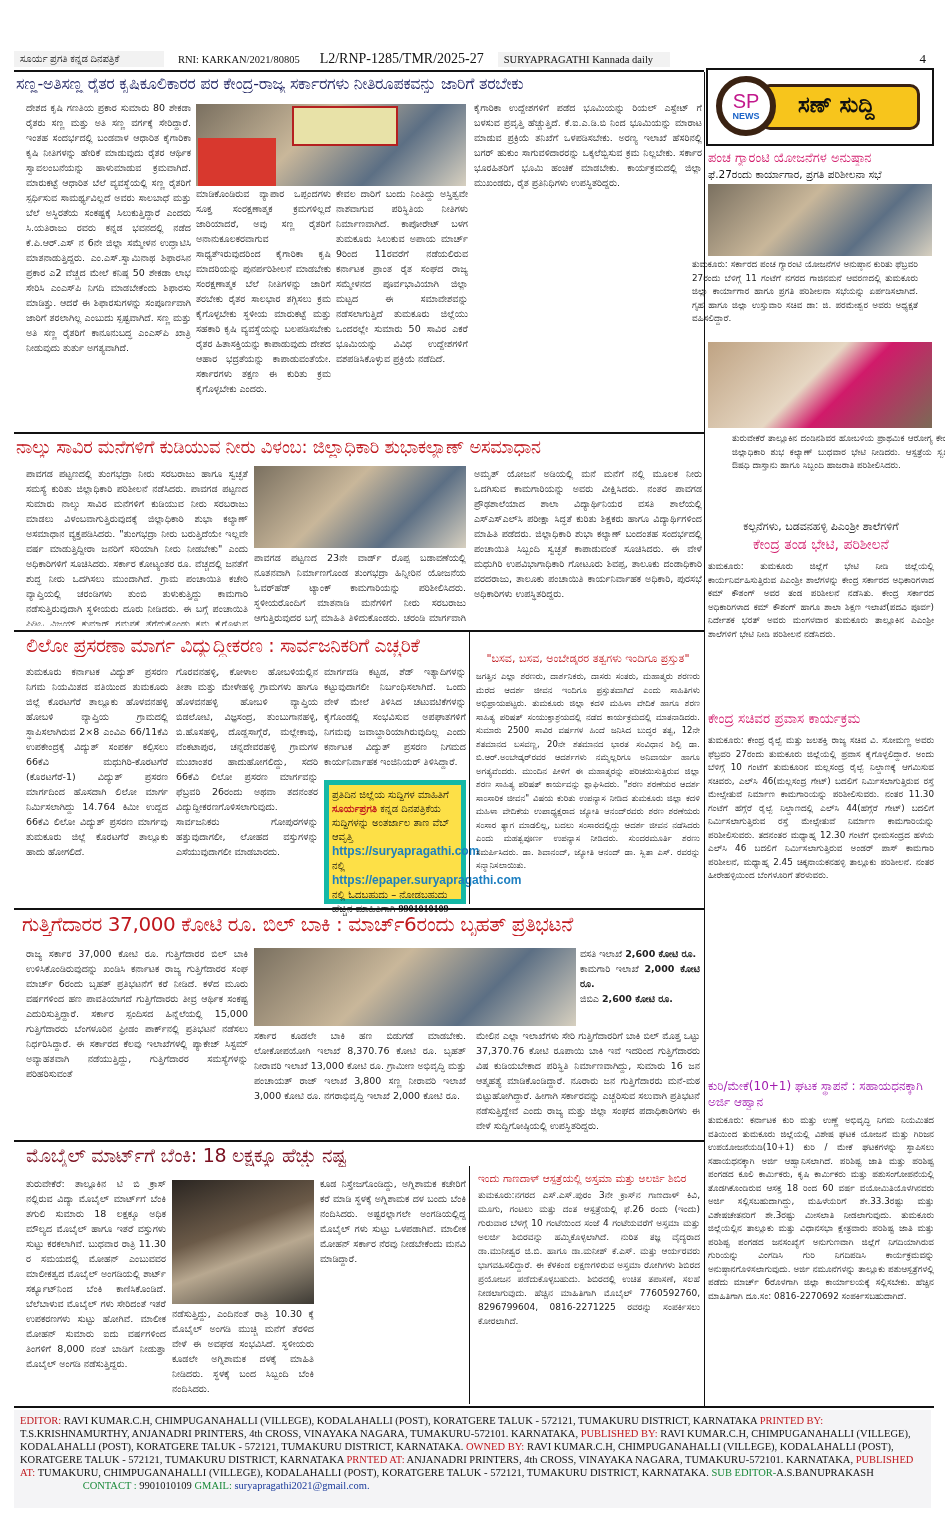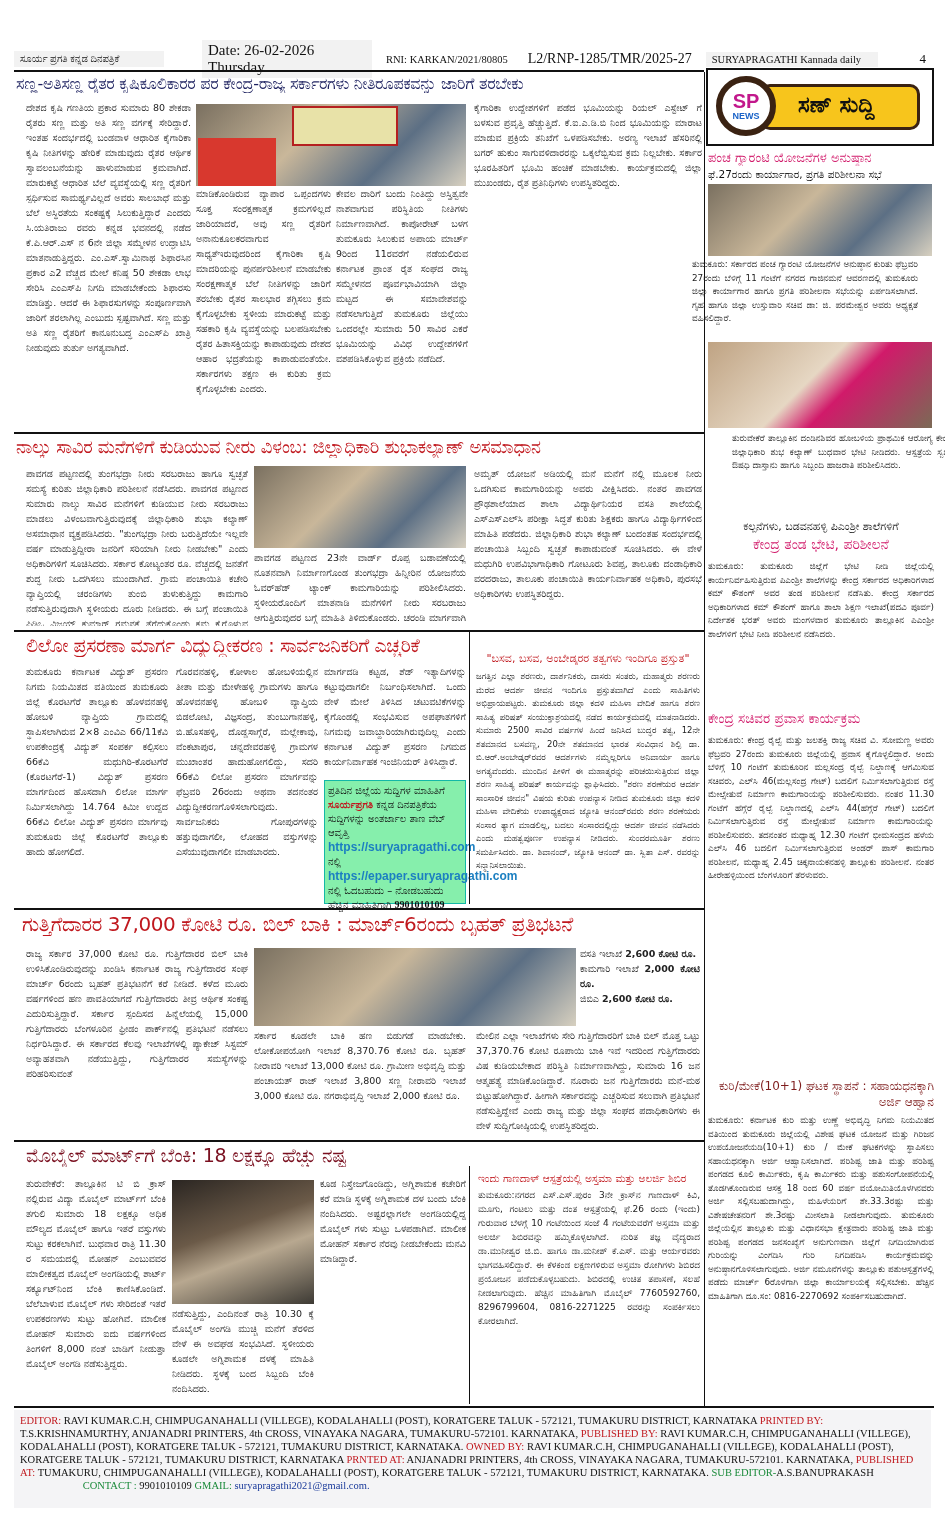--- a/index.html
+++ b/index.html
@@ -12,29 +12,28 @@
 .headline{font-family:"DejaVu Sans",sans-serif;font-weight:normal;white-space:nowrap;overflow:hidden}
 .col{font-size:9.5px;line-height:15px;color:#222;overflow:hidden;text-align:justify}
 .photo{background:linear-gradient(135deg,#7a7060,#c9b79a 40%,#5c6f84 70%,#d7d0c0);overflow:hidden}
 .rule{background:#111}
 .vrule{background:#111;width:1px}
 .sidebox{border:2px solid #111}
 .footer{top:1440px;left:14px;width:917px;height:72px;background:#f4f4f6;font-family:"Liberation Serif",serif;font-size:10.5px;line-height:13px;padding:4px 6px;color:#111}
 .red{color:#c0181e}
 .green{color:#1a8a3a}
 .blue{color:#1a3a9a}
-.ad{border:1px solid #14b8a6;background:#86efac;font-size:10px;line-height:14px;padding:3px}
+.ad{border:5px solid #14b8a6;background:#fde047;font-size:10px;line-height:14px;padding:3px}
 .ad a{color:#1c7fc1;font-weight:bold;font-family:"Liberation Sans",sans-serif;font-size:12px;text-decoration:none}
 </style>
 </head>
 <body>
 
 <div class="abs masthead">
   <span class="mh-cell" style="font-size:10px;width:150px">ಸೂರ್ಯ ಪ್ರಗತಿ ಕನ್ನಡ ದಿನಪತ್ರಿಕೆ</span>
-  <span class="mh-cell" style="font-size:15px;width:170px;margin-left:30px">Date: 26-02-2026  Thursday</span>
   <span class="mh-cell nb" style="font-size:10.5px">RNI: KARKAN/2021/80805</span>
   <span class="mh-cell nb" style="font-size:14px">L2/RNP-1285/TMR/2025-27</span>
   <span class="mh-cell" style="font-size:10.5px;width:172px">SURYAPRAGATHI Kannada daily</span>
   <span style="margin-left:auto;margin-right:8px;font-size:13px">4</span>
 </div>
 <div class="abs topline"></div>
 
 <div class="abs headline" style="top:74px;left:16px;width:684px;font-size:16px;color:#1b1f5e;letter-spacing:-0.3px">ಸಣ್ಣ-ಅತಿಸಣ್ಣ ರೈತರ ಕೃಷಿಕೂಲಿಕಾರರ ಪರ ಕೇಂದ್ರ-ರಾಜ್ಯ ಸರ್ಕಾರಗಳು ನೀತಿರೂಪಕವನ್ನು ಜಾರಿಗೆ ತರಬೇಕು</div>
 <div class="abs col" style="top:100px;left:26px;width:165px;height:330px">ದೇಶದ ಕೃಷಿ ಗಣತಿಯ ಪ್ರಕಾರ ಸುಮಾರು 80 ಶೇಕಡಾ ರೈತರು ಸಣ್ಣ ಮತ್ತು ಅತಿ ಸಣ್ಣ ವರ್ಗಕ್ಕೆ ಸೇರಿದ್ದಾರೆ. ಇಂತಹ ಸಂದರ್ಭದಲ್ಲಿ ಬಂಡವಾಳ ಆಧಾರಿತ ಕೈಗಾರಿಕಾ ಕೃಷಿ ನೀತಿಗಳನ್ನು ಹೇರಿಕೆ ಮಾಡುವುದು ರೈತರ ಆರ್ಥಿಕ ಸ್ವಾವಲಂಬನೆಯನ್ನು ಹಾಳುಮಾಡುವ ಕ್ರಮವಾಗಿದೆ. ಮಾರುಕಟ್ಟೆ ಆಧಾರಿತ ಬೆಲೆ ವ್ಯವಸ್ಥೆಯಲ್ಲಿ ಸಣ್ಣ ರೈತರಿಗೆ ಸ್ಪರ್ಧಿಸುವ ಸಾಮರ್ಥ್ಯವಿಲ್ಲದೆ ಅವರು ಸಾಲಬಾಧೆ ಮತ್ತು ಬೆಲೆ ಅಸ್ಥಿರತೆಯ ಸಂಕಷ್ಟಕ್ಕೆ ಸಿಲುಕುತ್ತಿದ್ದಾರೆ ಎಂದರು ಸಿ.ಯತಿರಾಜು ರವರು ಕನ್ನಡ ಭವನದಲ್ಲಿ ನಡೆದ ಕೆ.ಪಿ.ಆರ್.ಎಸ್ ನ 6ನೇ ಜಿಲ್ಲಾ ಸಮ್ಮೇಳನ ಉದ್ಘಾಟಿಸಿ ಮಾತನಾಡುತ್ತಿದ್ದರು. ಎಂ.ಎಸ್.ಸ್ವಾಮಿನಾಥ ಶಿಫಾರಸಿನ ಪ್ರಕಾರ ಎ2 ವೆಚ್ಚದ ಮೇಲೆ ಕನಿಷ್ಠ 50 ಶೇಕಡಾ ಲಾಭ ಸೇರಿಸಿ ಎಂಎಸ್‌ಪಿ ನಿಗದಿ ಮಾಡಬೇಕೆಂದು ಶಿಫಾರಸು ಮಾಡಿತ್ತು. ಆದರೆ ಈ ಶಿಫಾರಸುಗಳನ್ನು ಸಂಪೂರ್ಣವಾಗಿ ಜಾರಿಗೆ ತರಲಾಗಿಲ್ಲ ಎಂಬುದು ಸ್ಪಷ್ಟವಾಗಿದೆ. ಸಣ್ಣ ಮತ್ತು ಅತಿ ಸಣ್ಣ ರೈತರಿಗೆ ಕಾನೂನುಬದ್ಧ ಎಂಎಸ್‌ಪಿ ಖಾತ್ರಿ ನೀಡುವುದು ತುರ್ತು ಅಗತ್ಯವಾಗಿದೆ.</div>
 <div class="abs photo" style="top:104px;left:196px;width:270px;height:82px">
@@ -97,42 +96,42 @@
 <div class="abs col" style="top:1176px;left:320px;width:146px;height:226px">ಕೂಡ ನಿಸ್ತೇಜಗೊಂಡಿದ್ದು, ಅಗ್ನಿಶಾಮಕ ಕಚೇರಿಗೆ ಕರೆ ಮಾಡಿ ಸ್ಥಳಕ್ಕೆ ಅಗ್ನಿಶಾಮಕ ದಳ ಬಂದು ಬೆಂಕಿ ನಂದಿಸಿದರು. ಅಷ್ಟರಲ್ಲಾಗಲೇ ಅಂಗಡಿಯಲ್ಲಿದ್ದ ಮೊಬೈಲ್ ಗಳು ಸುಟ್ಟು ಒಳಪಡಾಗಿವೆ. ಮಾಲೀಕ ಮೋಹನ್ ಸರ್ಕಾರ ನೆರವು ನೀಡಬೇಕೆಂದು ಮನವಿ ಮಾಡಿದ್ದಾರೆ.</div>
 
 <div class="abs vrule" style="top:1166px;left:469px;height:238px"></div>
 <div class="abs headline" style="top:1172px;left:478px;width:222px;font-size:10.5px;color:#c0181e">ಇಂದು ಗಾಣದಾಳ್ ಆಸ್ಪತ್ರೆಯಲ್ಲಿ ಅಸ್ತಮಾ ಮತ್ತು ಅಲರ್ಜಿ ಶಿಬಿರ</div>
 <div class="abs col" style="top:1188px;left:478px;width:222px;height:214px;font-size:9px;line-height:14px">ತುಮಕೂರು:ನಗರದ ಎಸ್.ಎಸ್.ಪುರಂ 3ನೇ ಕ್ರಾಸ್‌ನ ಗಾಣದಾಳ್ ಕಿವಿ, ಮೂಗು, ಗಂಟಲು ಮತ್ತು ದಂತ ಆಸ್ಪತ್ರೆಯಲ್ಲಿ ಫೆ.26 ರಂದು (ಇಂದು) ಗುರುವಾರ ಬೆಳಗ್ಗೆ 10 ಗಂಟೆಯಿಂದ ಸಂಜೆ 4 ಗಂಟೆಯವರೆಗೆ ಅಸ್ತಮಾ ಮತ್ತು ಅಲರ್ಜಿ ಶಿಬಿರವನ್ನು ಹಮ್ಮಿಕೊಳ್ಳಲಾಗಿದೆ. ನುರಿತ ತಜ್ಞ ವೈದ್ಯರಾದ ಡಾ.ಮುನೀಶ್ವರ ಜಿ.ಬಿ. ಹಾಗೂ ಡಾ.ಮನೀಶ್ ಕೆ.ಎಸ್. ಮತ್ತು ಆರ್ಯರವರು ಭಾಗವಹಿಸಲಿದ್ದಾರೆ. ಈ ಕೆಳಕಂಡ ಲಕ್ಷಣಗಳಿರುವ ಅಸ್ತಮಾ ರೋಗಿಗಳು ಶಿಬಿರದ ಪ್ರಯೋಜನ ಪಡೆದುಕೊಳ್ಳಬಹುದು. ಶಿಬಿರದಲ್ಲಿ ಉಚಿತ ತಪಾಸಣೆ, ಸಲಹೆ ನೀಡಲಾಗುವುದು. ಹೆಚ್ಚಿನ ಮಾಹಿತಿಗಾಗಿ ಮೊಬೈಲ್ 7760592760, 8296799604, 0816-2271225 ರವರನ್ನು ಸಂಪರ್ಕಿಸಲು ಕೋರಲಾಗಿದೆ.</div>
 
 <div class="abs vrule" style="top:72px;left:704px;height:1334px"></div>
 <div class="abs sidebox" style="top:68px;left:706px;width:228px;height:78px;background:#fff">
   <div style="position:absolute;left:52px;top:14px;width:160px;height:46px;background:#f7c51c;border:3px solid #3a2212;border-radius:10px"></div>
   <div style="position:absolute;left:8px;top:6px;width:60px;height:60px;border:6px solid #3a2212;border-radius:50%;background:#fff;display:flex;flex-direction:column;align-items:center;justify-content:center">
-    <span style="font-family:'Liberation Sans',sans-serif;font-weight:bold;color:#c2188c;font-size:20px;line-height:20px">SP</span>
+    <span style="font-family:'Liberation Sans',sans-serif;font-weight:normal;color:#c2188c;font-size:20px;line-height:20px">SP</span>
     <span style="font-family:'Liberation Sans',sans-serif;font-weight:bold;color:#1a63c8;font-size:9px">NEWS</span>
   </div>
   <div style="position:absolute;left:90px;top:22px;font-size:22px;font-weight:bold;color:#111">ಸಣ್ ಸುದ್ದಿ</div>
 </div>
 
 <div class="abs headline" style="top:150px;left:708px;width:226px;font-size:13px;color:#d11a6a">ಪಂಚ ಗ್ಯಾರಂಟಿ ಯೋಜನೆಗಳ ಅನುಷ್ಠಾನ</div>
 <div class="abs headline" style="top:168px;left:708px;width:226px;font-size:10.5px;color:#111">ಫೆ.27ರಂದು ಕಾರ್ಯಾಗಾರ, ಪ್ರಗತಿ ಪರಿಶೀಲನಾ ಸಭೆ</div>
 <div class="abs photo" style="top:184px;left:708px;width:224px;height:72px"></div>
 <div class="abs col" style="top:258px;left:692px;width:226px;height:82px;font-size:8.8px;line-height:13.5px">ತುಮಕೂರು: ಸರ್ಕಾರದ ಪಂಚ ಗ್ಯಾರಂಟಿ ಯೋಜನೆಗಳ ಅನುಷ್ಠಾನ ಕುರಿತು ಫೆಬ್ರವರಿ 27ರಂದು ಬೆಳಿಗ್ಗೆ 11 ಗಂಟೆಗೆ ನಗರದ ಗಾಜಿನಮನೆ ಆವರಣದಲ್ಲಿ ತುಮಕೂರು ಜಿಲ್ಲಾ ಕಾರ್ಯಾಗಾರ ಹಾಗೂ ಪ್ರಗತಿ ಪರಿಶೀಲನಾ ಸಭೆಯನ್ನು ಏರ್ಪಡಿಸಲಾಗಿದೆ. ಗೃಹ ಹಾಗೂ ಜಿಲ್ಲಾ ಉಸ್ತುವಾರಿ ಸಚಿವ ಡಾ: ಜಿ. ಪರಮೇಶ್ವರ ಅವರು ಅಧ್ಯಕ್ಷತೆ ವಹಿಸಲಿದ್ದಾರೆ.</div>
 
 <div class="abs photo" style="top:342px;left:708px;width:224px;height:86px;background:linear-gradient(135deg,#bfa383,#e6d7c3 45%,#d11a6a 60%,#7b6a55)"></div>
 <div class="abs col" style="top:432px;left:732px;width:226px;height:82px;font-size:8.8px;line-height:13.5px">ತುರುವೇಕೆರೆ ತಾಲ್ಲೂಕಿನ ದಂಡಿನಶಿವರ ಹೋಬಳಿಯ ಪ್ರಾಥಮಿಕ ಆರೋಗ್ಯ ಕೇಂದ್ರಕ್ಕೆ ಜಿಲ್ಲಾಧಿಕಾರಿ ಶುಭ ಕಲ್ಯಾಣ್ ಬುಧವಾರ ಭೇಟಿ ನೀಡಿದರು. ಆಸ್ಪತ್ರೆಯ ಸ್ವಚ್ಛತೆ, ಔಷಧಿ ದಾಸ್ತಾನು ಹಾಗೂ ಸಿಬ್ಬಂದಿ ಹಾಜರಾತಿ ಪರಿಶೀಲಿಸಿದರು.</div>
 
 <div class="abs headline" style="top:520px;left:708px;width:226px;font-size:11px;color:#111;text-align:center">ಕಲ್ಪನೆಗಳು, ಬಡವನಹಳ್ಳಿ ಪಿಎಂಶ್ರೀ ಶಾಲೆಗಳಿಗೆ</div>
 <div class="abs headline" style="top:536px;left:708px;width:226px;font-size:14px;color:#d11a6a;text-align:center">ಕೇಂದ್ರ ತಂಡ ಭೇಟಿ, ಪರಿಶೀಲನೆ</div>
 <div class="abs col" style="top:560px;left:708px;width:226px;height:148px;font-size:8.8px;line-height:13.5px">ತುಮಕೂರು: ತುಮಕೂರು ಜಿಲ್ಲೆಗೆ ಭೇಟಿ ನೀಡಿ ಜಿಲ್ಲೆಯಲ್ಲಿ ಕಾರ್ಯನಿರ್ವಹಿಸುತ್ತಿರುವ ಪಿಎಂಶ್ರೀ ಶಾಲೆಗಳನ್ನು ಕೇಂದ್ರ ಸರ್ಕಾರದ ಅಧಿಕಾರಿಗಳಾದ ಕಮ್ ಕೌಶಂಗ್ ಅವರ ತಂಡ ಪರಿಶೀಲನೆ ನಡೆಸಿತು. ಕೇಂದ್ರ ಸರ್ಕಾರದ ಅಧಿಕಾರಿಗಳಾದ ಕಮ್ ಕೌಶಂಗ್ ಹಾಗೂ ಶಾಲಾ ಶಿಕ್ಷಣ ಇಲಾಖೆ(ಪದವಿ ಪೂರ್ವ) ನಿರ್ದೇಶಕ ಭರತ್ ಅವರು ಮಂಗಳವಾರ ತುಮಕೂರು ತಾಲ್ಲೂಕಿನ ಪಿಎಂಶ್ರೀ ಶಾಲೆಗಳಿಗೆ ಭೇಟಿ ನೀಡಿ ಪರಿಶೀಲನೆ ನಡೆಸಿದರು.</div>
 
 <div class="abs headline" style="top:710px;left:708px;width:226px;font-size:13.5px;color:#d11a6a;text-align:left">ಕೇಂದ್ರ ಸಚಿವರ ಪ್ರವಾಸ ಕಾರ್ಯಕ್ರಮ</div>
 <div class="abs col" style="top:734px;left:708px;width:226px;height:340px;font-size:8.8px;line-height:13.5px">ತುಮಕೂರು: ಕೇಂದ್ರ ರೈಲ್ವೆ ಮತ್ತು ಜಲಶಕ್ತಿ ರಾಜ್ಯ ಸಚಿವ ವಿ. ಸೋಮಣ್ಣ ಅವರು ಫೆಬ್ರವರಿ 27ರಂದು ತುಮಕೂರು ಜಿಲ್ಲೆಯಲ್ಲಿ ಪ್ರವಾಸ ಕೈಗೊಳ್ಳಲಿದ್ದಾರೆ. ಅಂದು ಬೆಳಿಗ್ಗೆ 10 ಗಂಟೆಗೆ ತುಮಕೂರಿನ ಮಲ್ಲಸಂದ್ರ ರೈಲ್ವೆ ನಿಲ್ದಾಣಕ್ಕೆ ಆಗಮಿಸುವ ಸಚಿವರು, ಎಲ್‌ಸಿ 46(ಮಲ್ಲಸಂದ್ರ ಗೇಟ್) ಬದಲಿಗೆ ನಿರ್ಮಿಸಲಾಗುತ್ತಿರುವ ರಸ್ತೆ ಮೇಲ್ಸೇತುವೆ ನಿರ್ಮಾಣ ಕಾಮಗಾರಿಯನ್ನು ಪರಿಶೀಲಿಸುವರು. ನಂತರ 11.30 ಗಂಟೆಗೆ ಹೆಗ್ಗೆರೆ ರೈಲ್ವೆ ನಿಲ್ದಾಣದಲ್ಲಿ ಎಲ್‌ಸಿ 44(ಹೆಗ್ಗೆರೆ ಗೇಟ್) ಬದಲಿಗೆ ನಿರ್ಮಿಸಲಾಗುತ್ತಿರುವ ರಸ್ತೆ ಮೇಲ್ಸೇತುವೆ ನಿರ್ಮಾಣ ಕಾಮಗಾರಿಯನ್ನು ಪರಿಶೀಲಿಸುವರು. ತದನಂತರ ಮಧ್ಯಾಹ್ನ 12.30 ಗಂಟೆಗೆ ಭೀಮಸಂದ್ರದ ಹಳೆಯ ಎಲ್‌ಸಿ 46 ಬದಲಿಗೆ ನಿರ್ಮಿಸಲಾಗುತ್ತಿರುವ ಅಂಡರ್ ಪಾಸ್ ಕಾಮಗಾರಿ ಪರಿಶೀಲನೆ, ಮಧ್ಯಾಹ್ನ 2.45 ಚಿಕ್ಕನಾಯಕನಹಳ್ಳಿ ತಾಲ್ಲೂಕು ಪರಿಶೀಲನೆ. ನಂತರ ಹೀರೇಹಳ್ಳಿಯಿಂದ ಬೆಂಗಳೂರಿಗೆ ತೆರಳುವರು.</div>
 
-<div class="abs headline" style="top:1078px;left:708px;width:226px;font-size:12px;color:#7f1d1d;text-align:right;white-space:normal;line-height:16px">ಕುರಿ/ಮೇಕೆ(10+1) ಘಟಕ ಸ್ಥಾಪನೆ : ಸಹಾಯಧನಕ್ಕಾಗಿ ಅರ್ಜಿ ಆಹ್ವಾನ</div>
+<div class="abs headline" style="top:1078px;left:708px;width:226px;font-size:12px;color:#a21caf;text-align:left;white-space:normal;line-height:16px">ಕುರಿ/ಮೇಕೆ(10+1) ಘಟಕ ಸ್ಥಾಪನೆ : ಸಹಾಯಧನಕ್ಕಾಗಿ ಅರ್ಜಿ ಆಹ್ವಾನ</div>
 <div class="abs col" style="top:1114px;left:708px;width:226px;height:290px;font-size:8.8px;line-height:13.5px">ತುಮಕೂರು: ಕರ್ನಾಟಕ ಕುರಿ ಮತ್ತು ಉಣ್ಣೆ ಅಭಿವೃದ್ಧಿ ನಿಗಮ ನಿಯಮಿತದ ವತಿಯಿಂದ ತುಮಕೂರು ಜಿಲ್ಲೆಯಲ್ಲಿ ವಿಶೇಷ ಘಟಕ ಯೋಜನೆ ಮತ್ತು ಗಿರಿಜನ ಉಪಯೋಜನೆಯಡಿ(10+1) ಕುರಿ / ಮೇಕೆ ಘಟಕಗಳನ್ನು ಸ್ಥಾಪಿಸಲು ಸಹಾಯಧನಕ್ಕಾಗಿ ಅರ್ಜಿ ಆಹ್ವಾನಿಸಲಾಗಿದೆ. ಪರಿಶಿಷ್ಟ ಜಾತಿ ಮತ್ತು ಪರಿಶಿಷ್ಟ ಪಂಗಡದ ಕೂಲಿ ಕಾರ್ಮಿಕರು, ಕೃಷಿ ಕಾರ್ಮಿಕರು ಮತ್ತು ಪಶುಸಂಗೋಪನೆಯಲ್ಲಿ ತೊಡಗಿಕೊಂಡಿರುವ ಆಸಕ್ತ 18 ರಿಂದ 60 ವರ್ಷ ವಯೋಮಿತಿಯೊಳಗಿನವರು ಅರ್ಜಿ ಸಲ್ಲಿಸಬಹುದಾಗಿದ್ದು, ಮಹಿಳೆಯರಿಗೆ ಶೇ.33.3ರಷ್ಟು ಮತ್ತು ವಿಶೇಷಚೇತನರಿಗೆ ಶೇ.3ರಷ್ಟು ಮೀಸಲಾತಿ ನೀಡಲಾಗುವುದು. ತುಮಕೂರು ಜಿಲ್ಲೆಯಲ್ಲಿನ ತಾಲ್ಲೂಕು ಮತ್ತು ವಿಧಾನಸಭಾ ಕ್ಷೇತ್ರವಾರು ಪರಿಶಿಷ್ಟ ಜಾತಿ ಮತ್ತು ಪರಿಶಿಷ್ಟ ಪಂಗಡದ ಜನಸಂಖ್ಯೆಗೆ ಅನುಗುಣವಾಗಿ ಜಿಲ್ಲೆಗೆ ನಿಗದಿಯಾಗಿರುವ ಗುರಿಯನ್ನು ವಿಂಗಡಿಸಿ ಗುರಿ ನಿಗದಿಪಡಿಸಿ ಕಾರ್ಯಕ್ರಮವನ್ನು ಅನುಷ್ಠಾನಗೊಳಿಸಲಾಗುವುದು. ಅರ್ಜಿ ನಮೂನೆಗಳನ್ನು ತಾಲ್ಲೂಕು ಪಶುಆಸ್ಪತ್ರೆಗಳಲ್ಲಿ ಪಡೆದು ಮಾರ್ಚ್ 6ರೊಳಗಾಗಿ ಜಿಲ್ಲಾ ಕಾರ್ಯಾಲಯಕ್ಕೆ ಸಲ್ಲಿಸಬೇಕು. ಹೆಚ್ಚಿನ ಮಾಹಿತಿಗಾಗಿ ದೂ.ಸಂ: 0816-2270692 ಸಂಪರ್ಕಿಸಬಹುದಾಗಿದೆ.</div>
 
 <div class="abs rule" style="top:1406px;left:14px;width:920px;height:2px"></div>
 
 <div class="abs footer" style="top:1410px;height:98px">
   <span class="red">EDITOR:</span>
   <span>RAVI KUMAR.C.H, CHIMPUGANAHALLI (VILLEGE), KODALAHALLI (POST), KORATGERE TALUK - 572121,  TUMAKURU DISTRICT, KARNATAKA</span>
   <span class="red">PRINTED BY:</span>
   <span>T.S.KRISHNAMURTHY, ANJANADRI PRINTERS,  4th CROSS, VINAYAKA NAGARA, TUMAKURU-572101. KARNATAKA,</span>
   <span class="red">PUBLISHED BY:</span>

